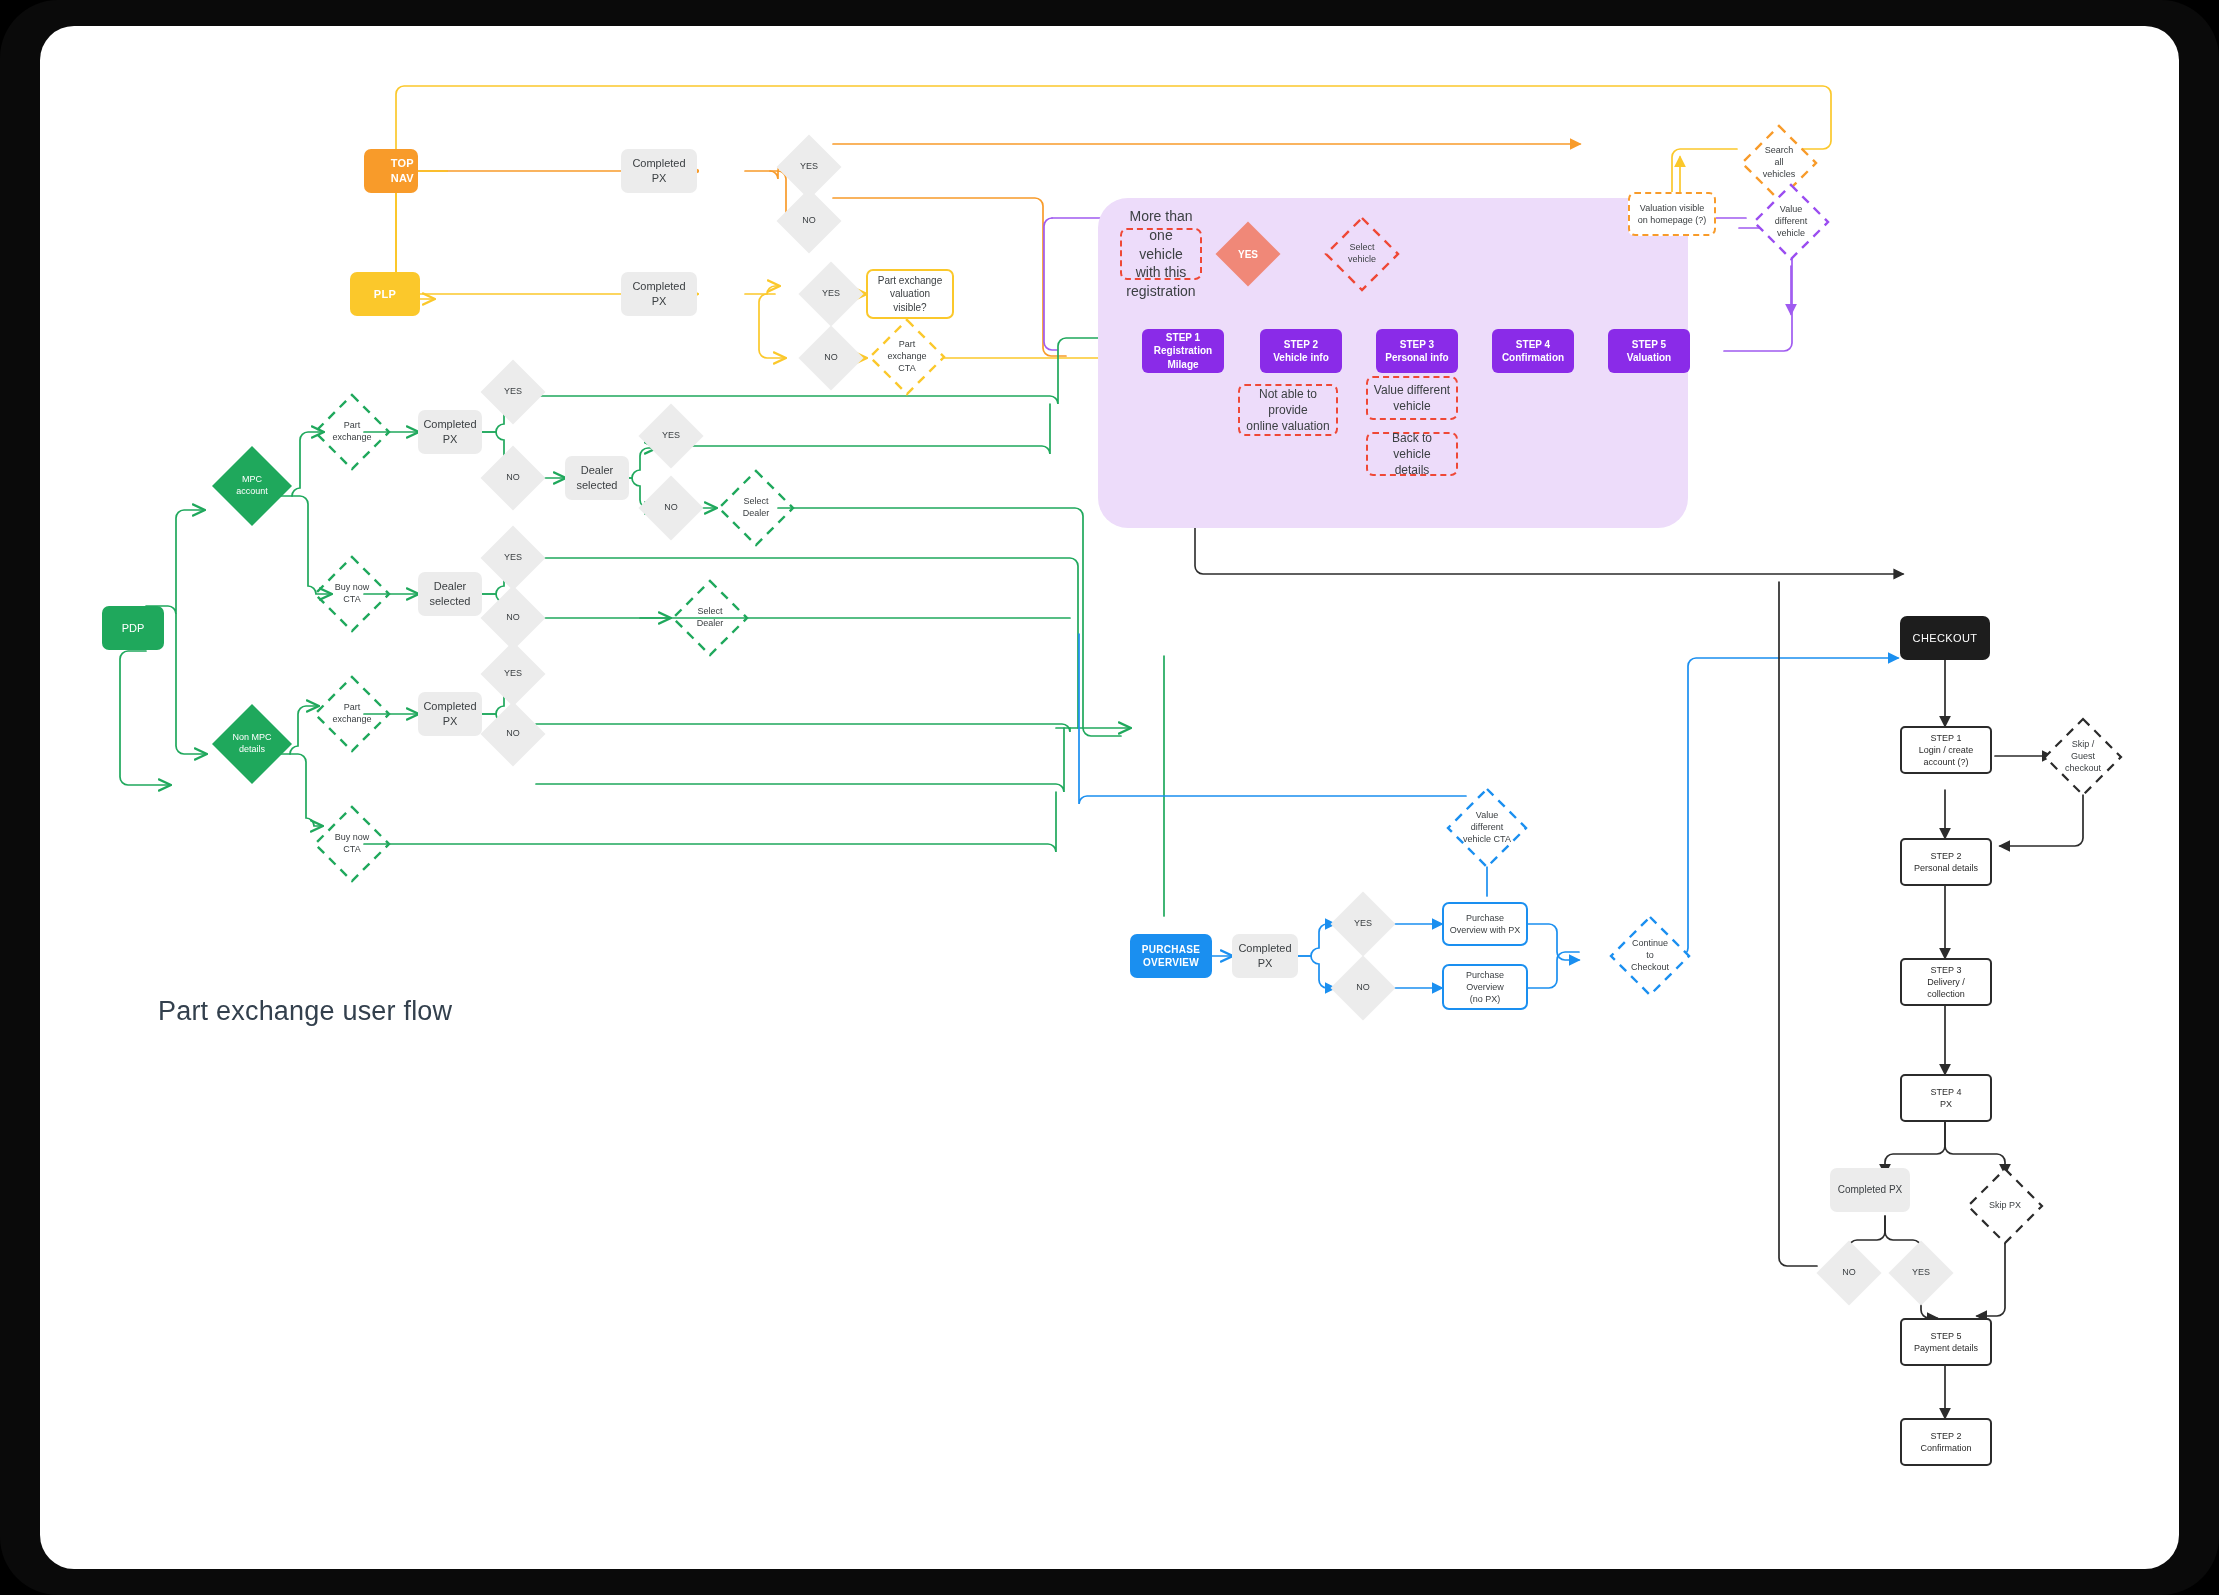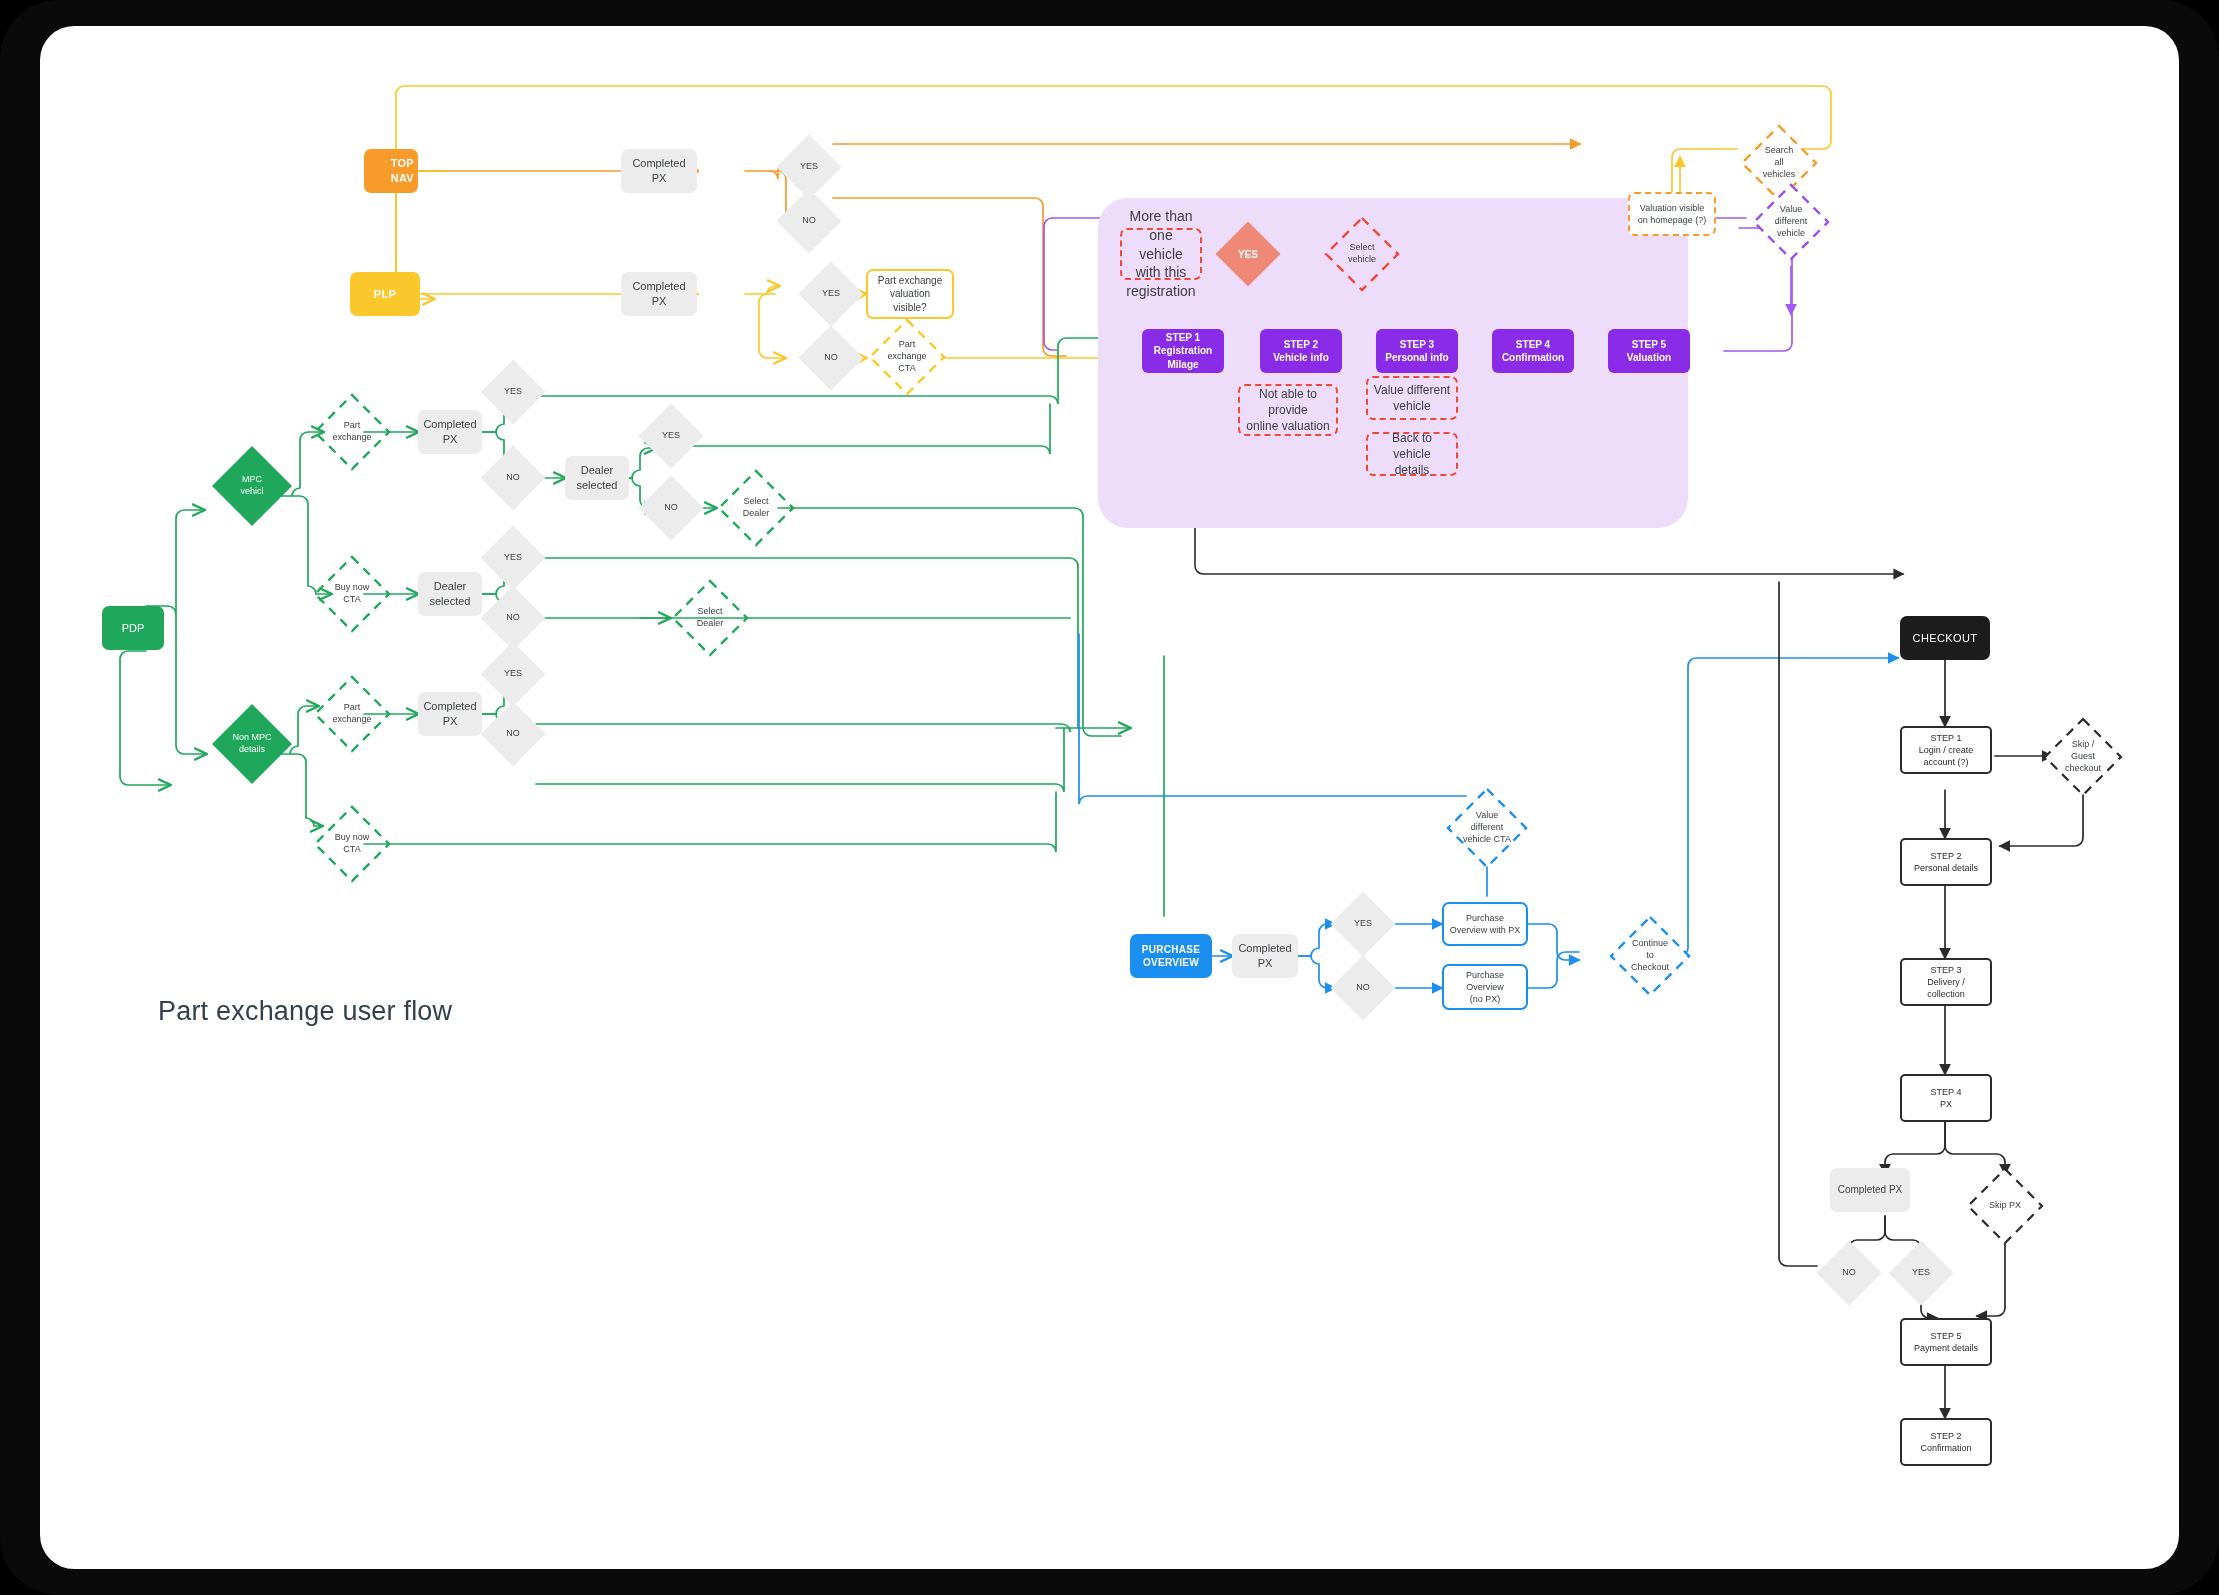--- a/index.html
+++ b/index.html
@@ -291,21 +291,21 @@
 details</span></div>
 
     <div class="node rect green-solid" style="left:62px;top:580px;width:62px;height:44px;">
         <span>PDP</span>
       </div>
     <div class="dia" style="left:170px;top:418px;width:84px;height:84px;">
       <svg width="84" height="84" viewBox="0 0 84 84">
           <path d="M42,2 L82,42 L42,82 L2,42 Z" fill="#1FA85C"></path>
         </svg>
       <div class="lbl" style="color:#fff;white-space:pre-line;">MPC
-vehicl</div>
+account</div>
     </div>
     <div class="dia" style="left:170px;top:676px;width:84px;height:84px;">
       <svg width="84" height="84" viewBox="0 0 84 84">
           <path d="M42,2 L82,42 L42,82 L2,42 Z" fill="#1FA85C"></path>
         </svg>
       <div class="lbl" style="color:#fff;white-space:pre-line;">Non MPC
 details</div>
     </div>
 
     <div class="dia" style="left:272px;top:366px;width:80px;height:80px;">

